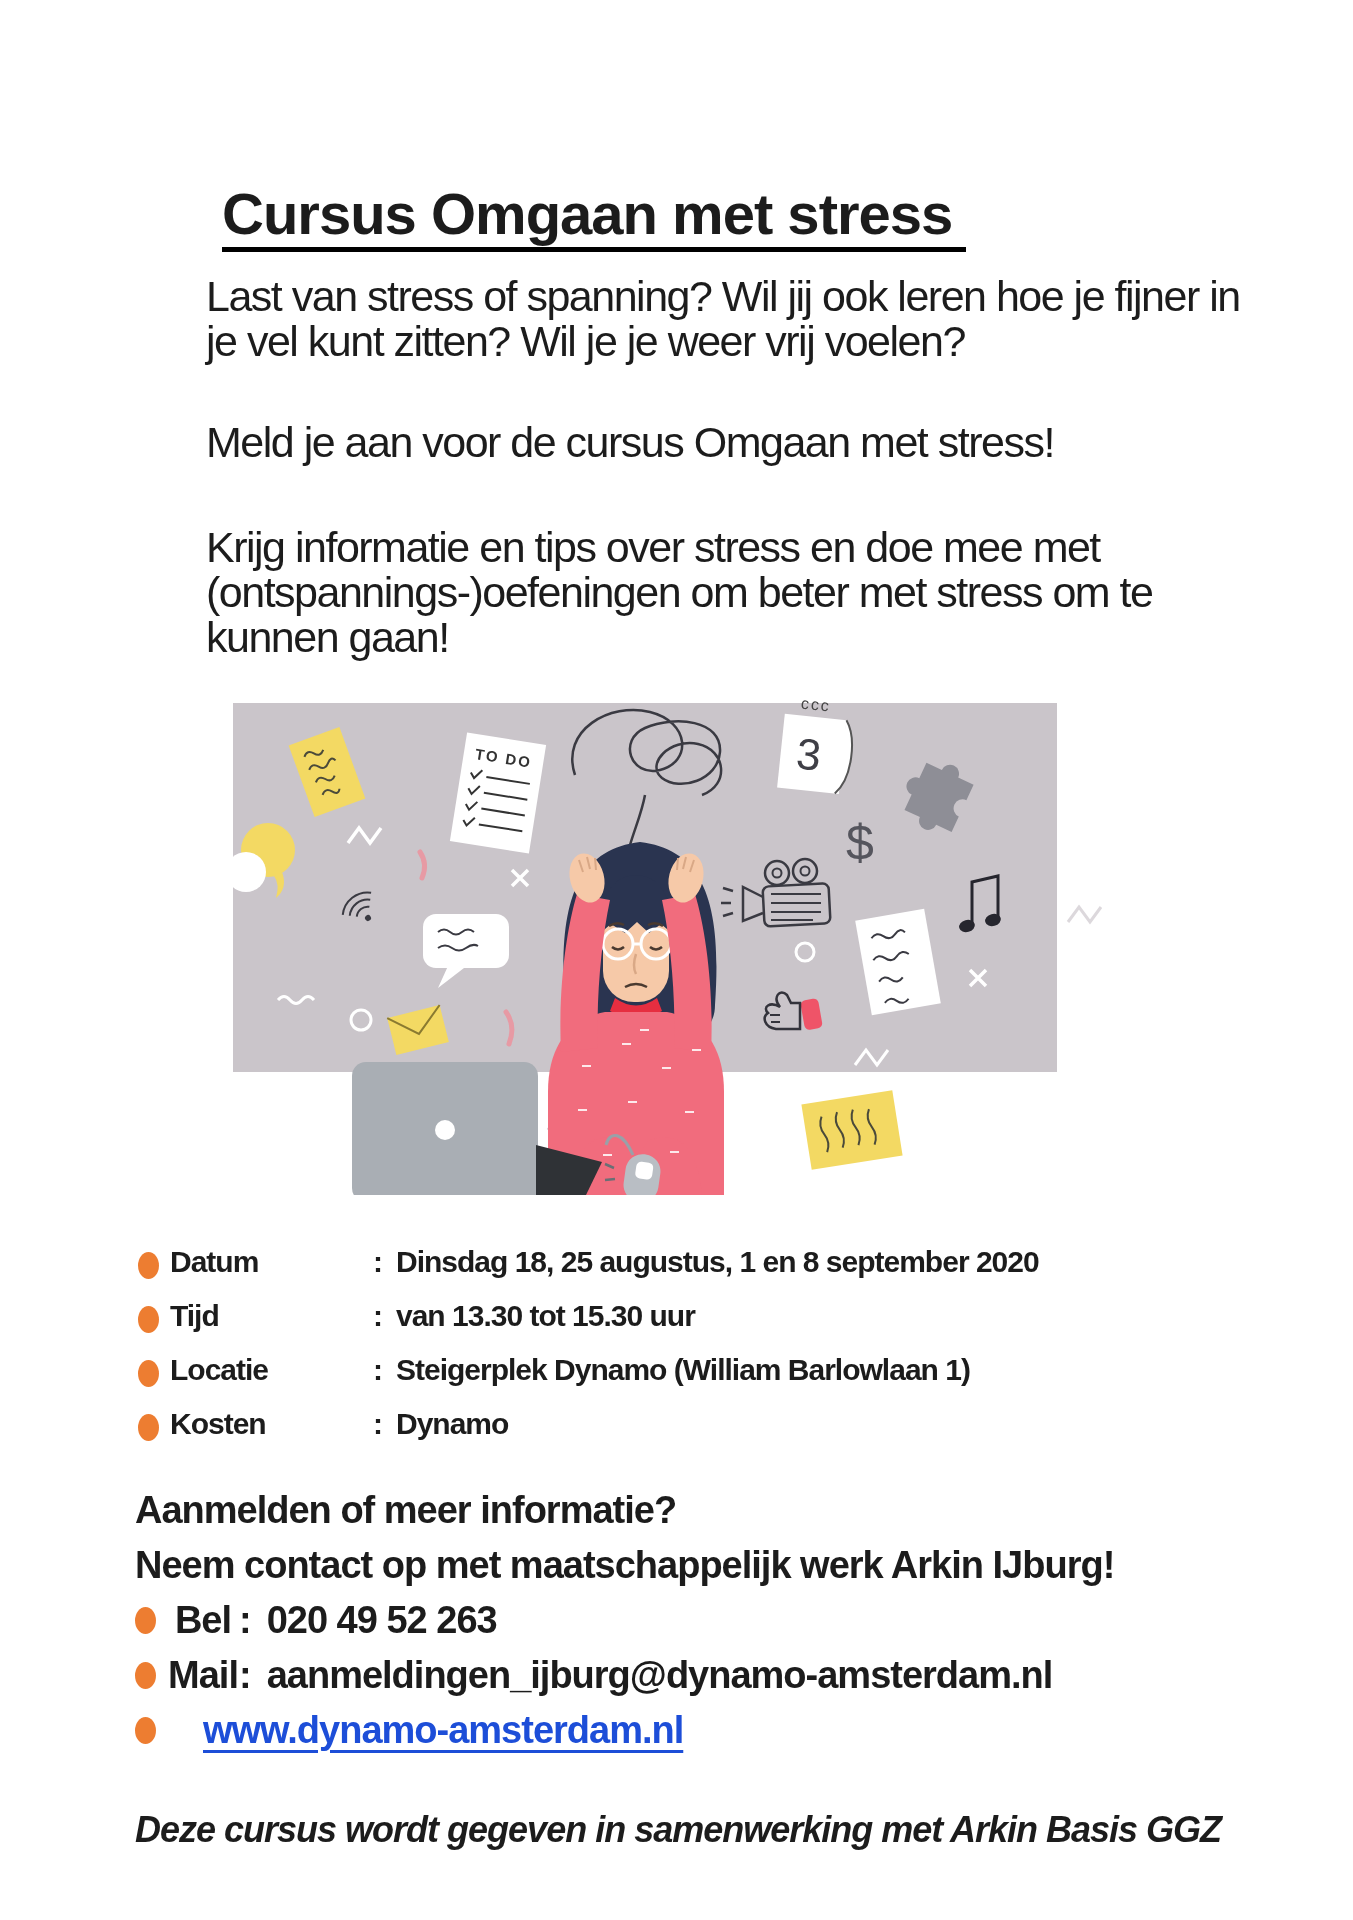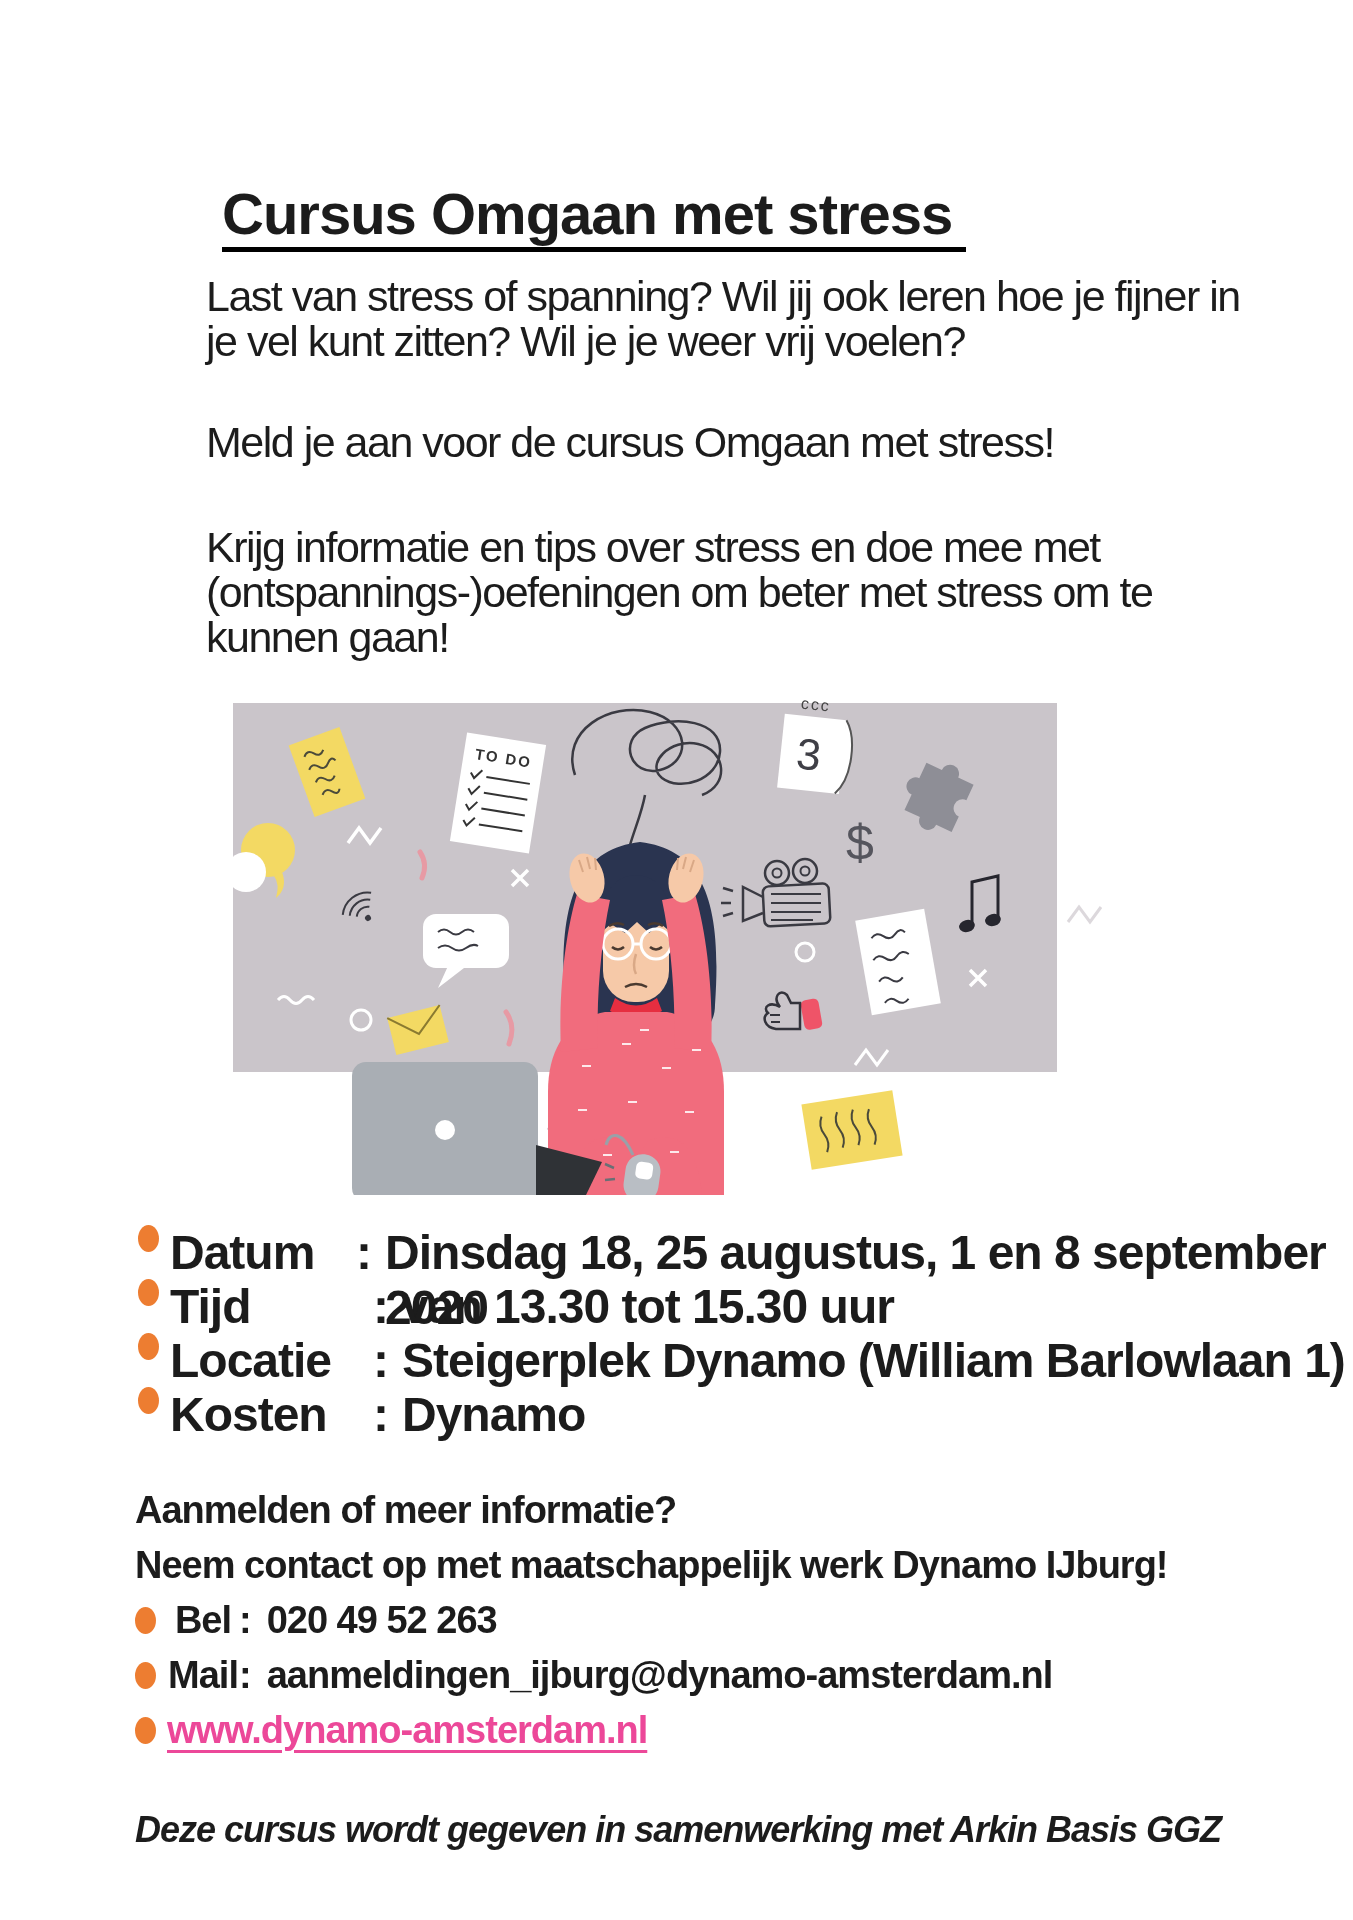--- a/index.html
+++ b/index.html
@@ -35,22 +35,22 @@
   
   .illustration{
     position:absolute;left:230px;top:700px;
     width:880px;height:495px;
   }
   
   .details{
     position:absolute;left:138px;top:1225px;
   }
   .detail-row{
-    display:flex;align-items:flex-start;height:54px;
-    font-size:48px;font-weight:700;letter-spacing:-1px;
+    display:flex;align-items:flex-end;height:54px;
+    font-size:30px;font-weight:700;letter-spacing:-1px;
   }
   .bullet{
     width:21px;height:27px;border-radius:50%;
     background:#ED7D31;flex:0 0 21px;margin-right:11px;
   }
   .detail-label{width:203px;}
   .detail-sep{margin-right:14px;}
   
   .contact{
     position:absolute;left:135px;top:1483px;
@@ -58,21 +58,22 @@
   .contact-row{
     display:flex;align-items:center;height:55px;
     font-size:38px;font-weight:700;letter-spacing:-1px;
   }
   .contact-label{width:72px;text-align:center;}
   .contact-sep{margin-right:16px;}
   .website-link{
     text-decoration:underline;
     text-decoration-thickness:3px;
     text-underline-offset:7px;
-    color:#ec4899;
+    color:#1d4ed8;
+    margin-left:36px;
   }
   
   .footer-note{
     position:absolute;left:135px;top:1803px;
     font-size:36px;line-height:54px;
     font-weight:700;font-style:italic;
     letter-spacing:-1px;
   }
   svg text{font-family:"Liberation Sans","DejaVu Sans",sans-serif;}
 </style>
@@ -286,21 +287,21 @@
     <div class="detail-row">
       <span class="bullet"></span>
       <span class="detail-label">Kosten</span>
       <span class="detail-sep">:</span>
       <span class="detail-value">Dynamo</span>
     </div>
   </div>
 
   <div class="contact">
     <div class="contact-row">Aanmelden of meer informatie?</div>
-    <div class="contact-row">Neem contact op met maatschappelijk werk Dynamo IJburg!</div>
+    <div class="contact-row">Neem contact op met maatschappelijk werk Arkin IJburg!</div>
     <div class="contact-row">
       <span class="bullet"></span>
       <span class="contact-label">Bel</span>
       <span class="contact-sep">:</span>
       <span class="contact-value">020 49 52 263</span>
     </div>
     <div class="contact-row">
       <span class="bullet"></span>
       <span class="contact-label">Mail</span>
       <span class="contact-sep">:</span>

